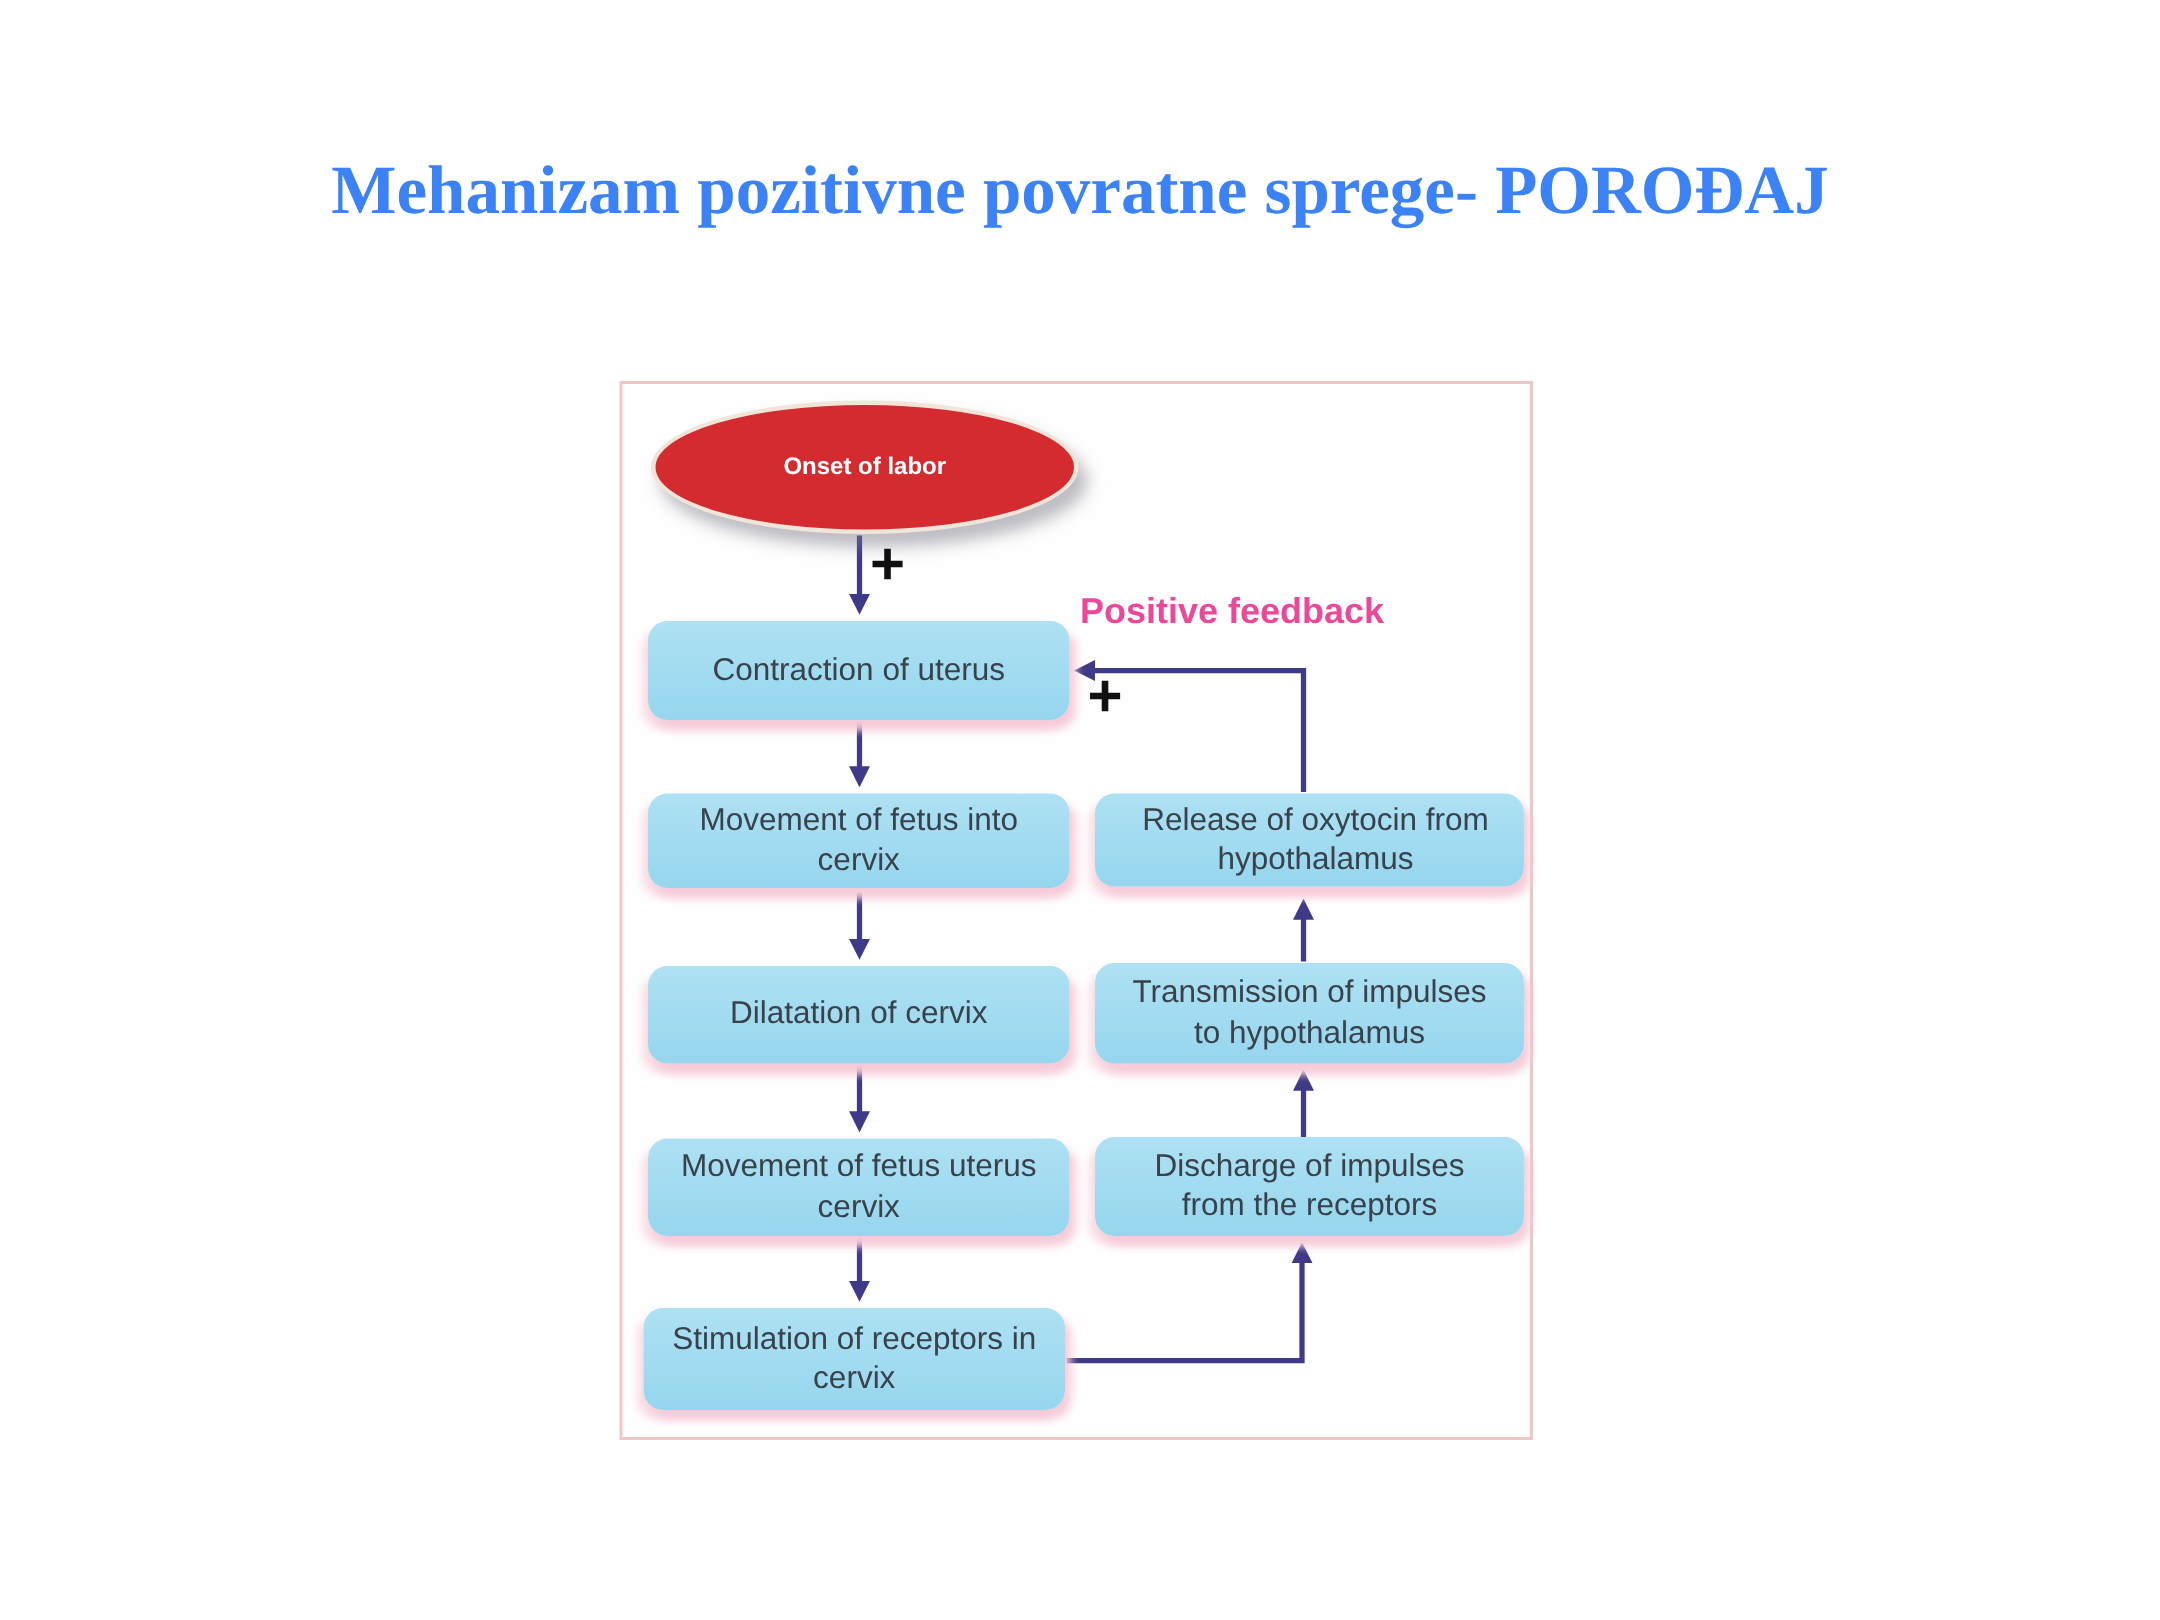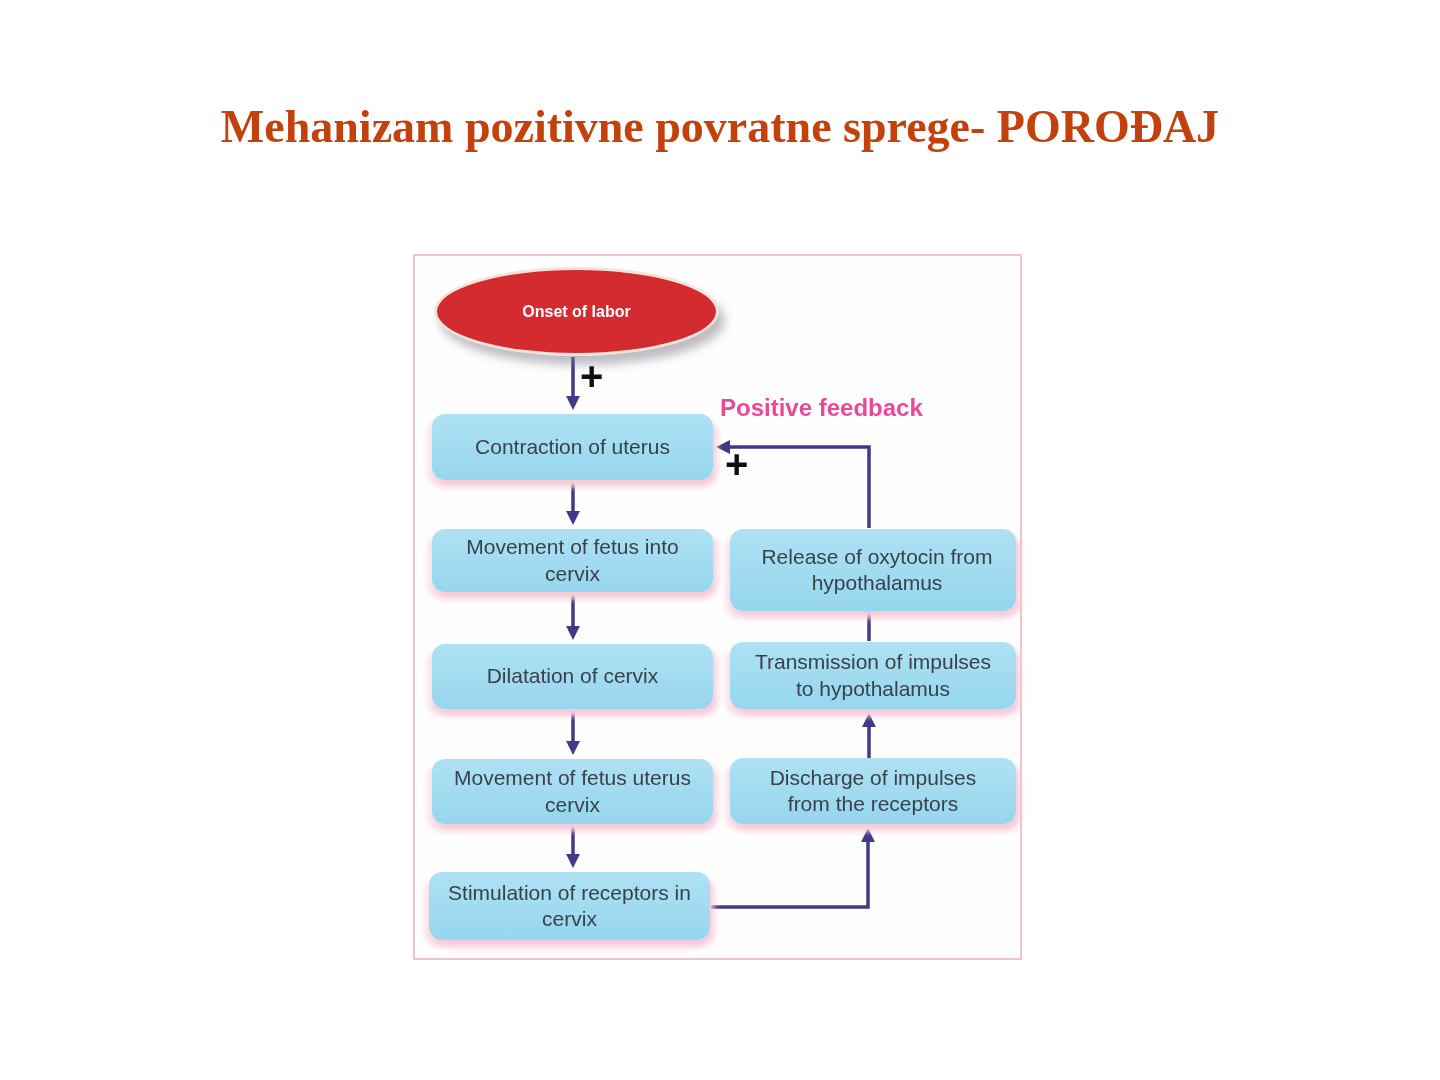--- a/index.html
+++ b/index.html
@@ -15,21 +15,21 @@
 
   .slide-title {
     position: absolute;
     left: 0; right: 0; top: 100px;
     margin: 0;
     text-align: center;
     font-family: "Liberation Serif", serif;
     font-weight: 700;
     font-size: 46px;
     letter-spacing: 0px;
-    color: #c2410c;
+    color: #3b82f6;
   }
 
   .panel {
     position: absolute;
     left: 413px; top: 254px;
     width: 609px; height: 706px;
     background: #fffefe;
     border: 2px solid #eec6c6;
     box-sizing: border-box;
   }
@@ -70,21 +70,21 @@
     padding: 0 16px;
     box-sizing: border-box;
   }
   .left-col  { left: 17px;  width: 281px; }
   .right-col { left: 315px; width: 286px; }
   .l1 { top: 158px; height: 66px; }
   .l2 { top: 273px; height: 63px; }
   .l3 { top: 388px; height: 65px; }
   .l4 { top: 503px; height: 65px; }
   .l5 { top: 616px; height: 68px; left: 14px; }
-  .r1 { top: 273px; height: 82px; padding-left: 24px; }
+  .r1 { top: 273px; height: 62px; padding-left: 24px; }
   .r2 { top: 386px; height: 67px; text-align: center; }
   .r3 { top: 502px; height: 66px; }
 
   .plus {
     position: absolute;
     color: #101010;
     font-weight: 900;
     font-size: 40px;
     line-height: 40px;
   }

